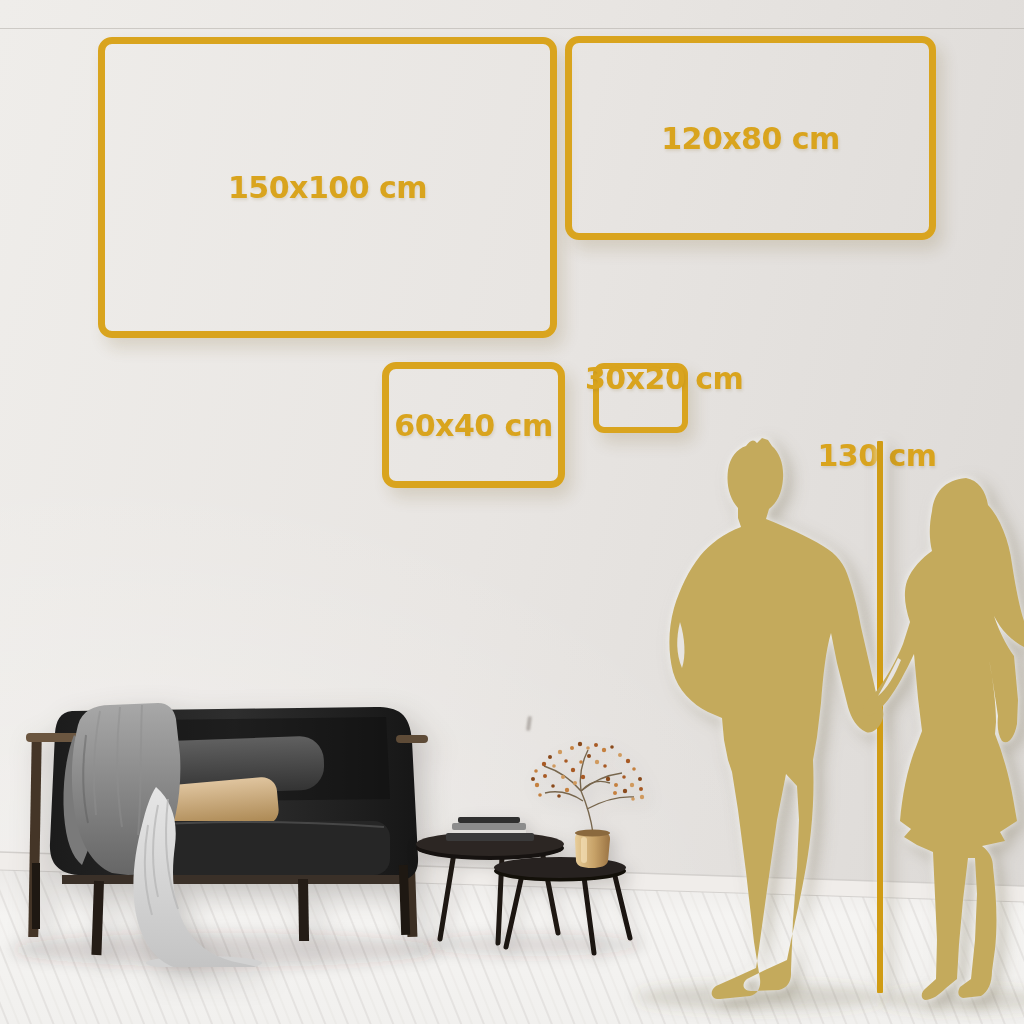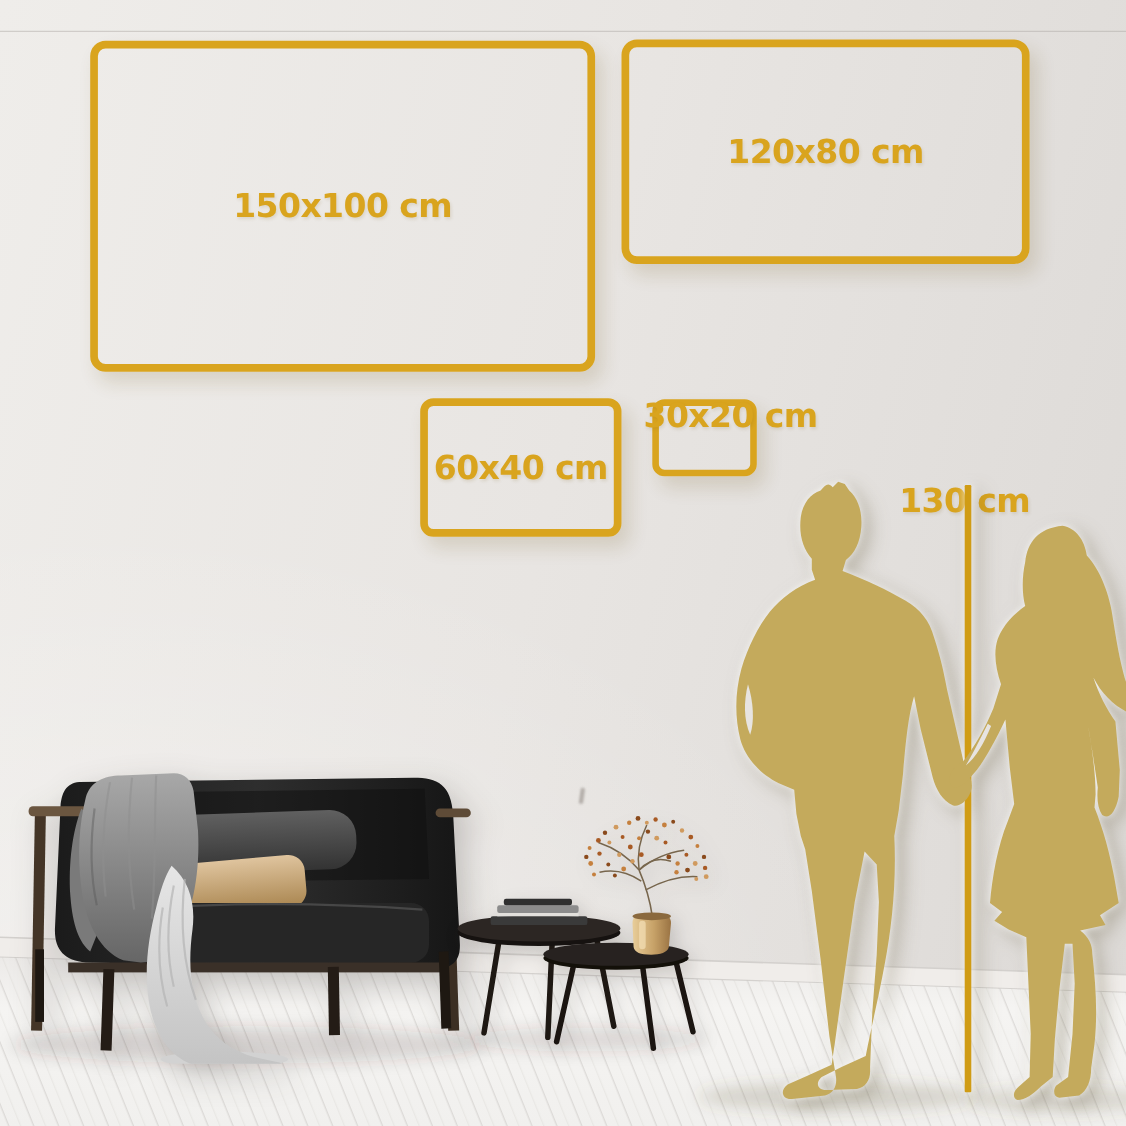--- a/index.html
+++ b/index.html
@@ -37,24 +37,24 @@
     filter:drop-shadow(0 0 4px rgba(255,255,255,.85)) drop-shadow(7px 6px 8px rgba(90,78,45,.30));}
   .size-box{
     position:absolute;border:7px solid var(--accent-gold);border-radius:14px;
     display:flex;align-items:center;justify-content:center;
     box-shadow:7px 10px 16px rgba(110,85,25,.16);
   }
   .size-box .size-box-label,.floating-label{
     font-weight:bold;font-size:30px;letter-spacing:-.5px;color:var(--accent-gold);
     text-shadow:1px 2px 3px rgba(120,90,20,.14);white-space:nowrap;
   }
-  .box-150x100{left:82px;top:37px;width:459px;height:301px;}
+  .box-150x100{left:98px;top:37px;width:459px;height:301px;}
   .box-120x80{left:565px;top:36px;width:371px;height:204px;}
   .box-60x90{left:83px;top:363px;width:278px;height:185px;}
-  .box-60x40{left:382px;top:362px;width:183px;height:126px;border-radius:12px;}
+  .box-60x40{left:382px;top:362px;width:183px;height:126px;}
   .box-30x20{left:593px;top:363px;width:95px;height:70px;border-width:6px;border-radius:11px;}
   .floating-label{position:absolute;text-align:center;margin-top:39px;}
   .label-30x20{left:585px;top:322px;width:156px;}
   .label-180cm{left:806px;top:399px;width:142px;}
 </style>
 </head>
 <body>
 
 <div class="scene">
 

